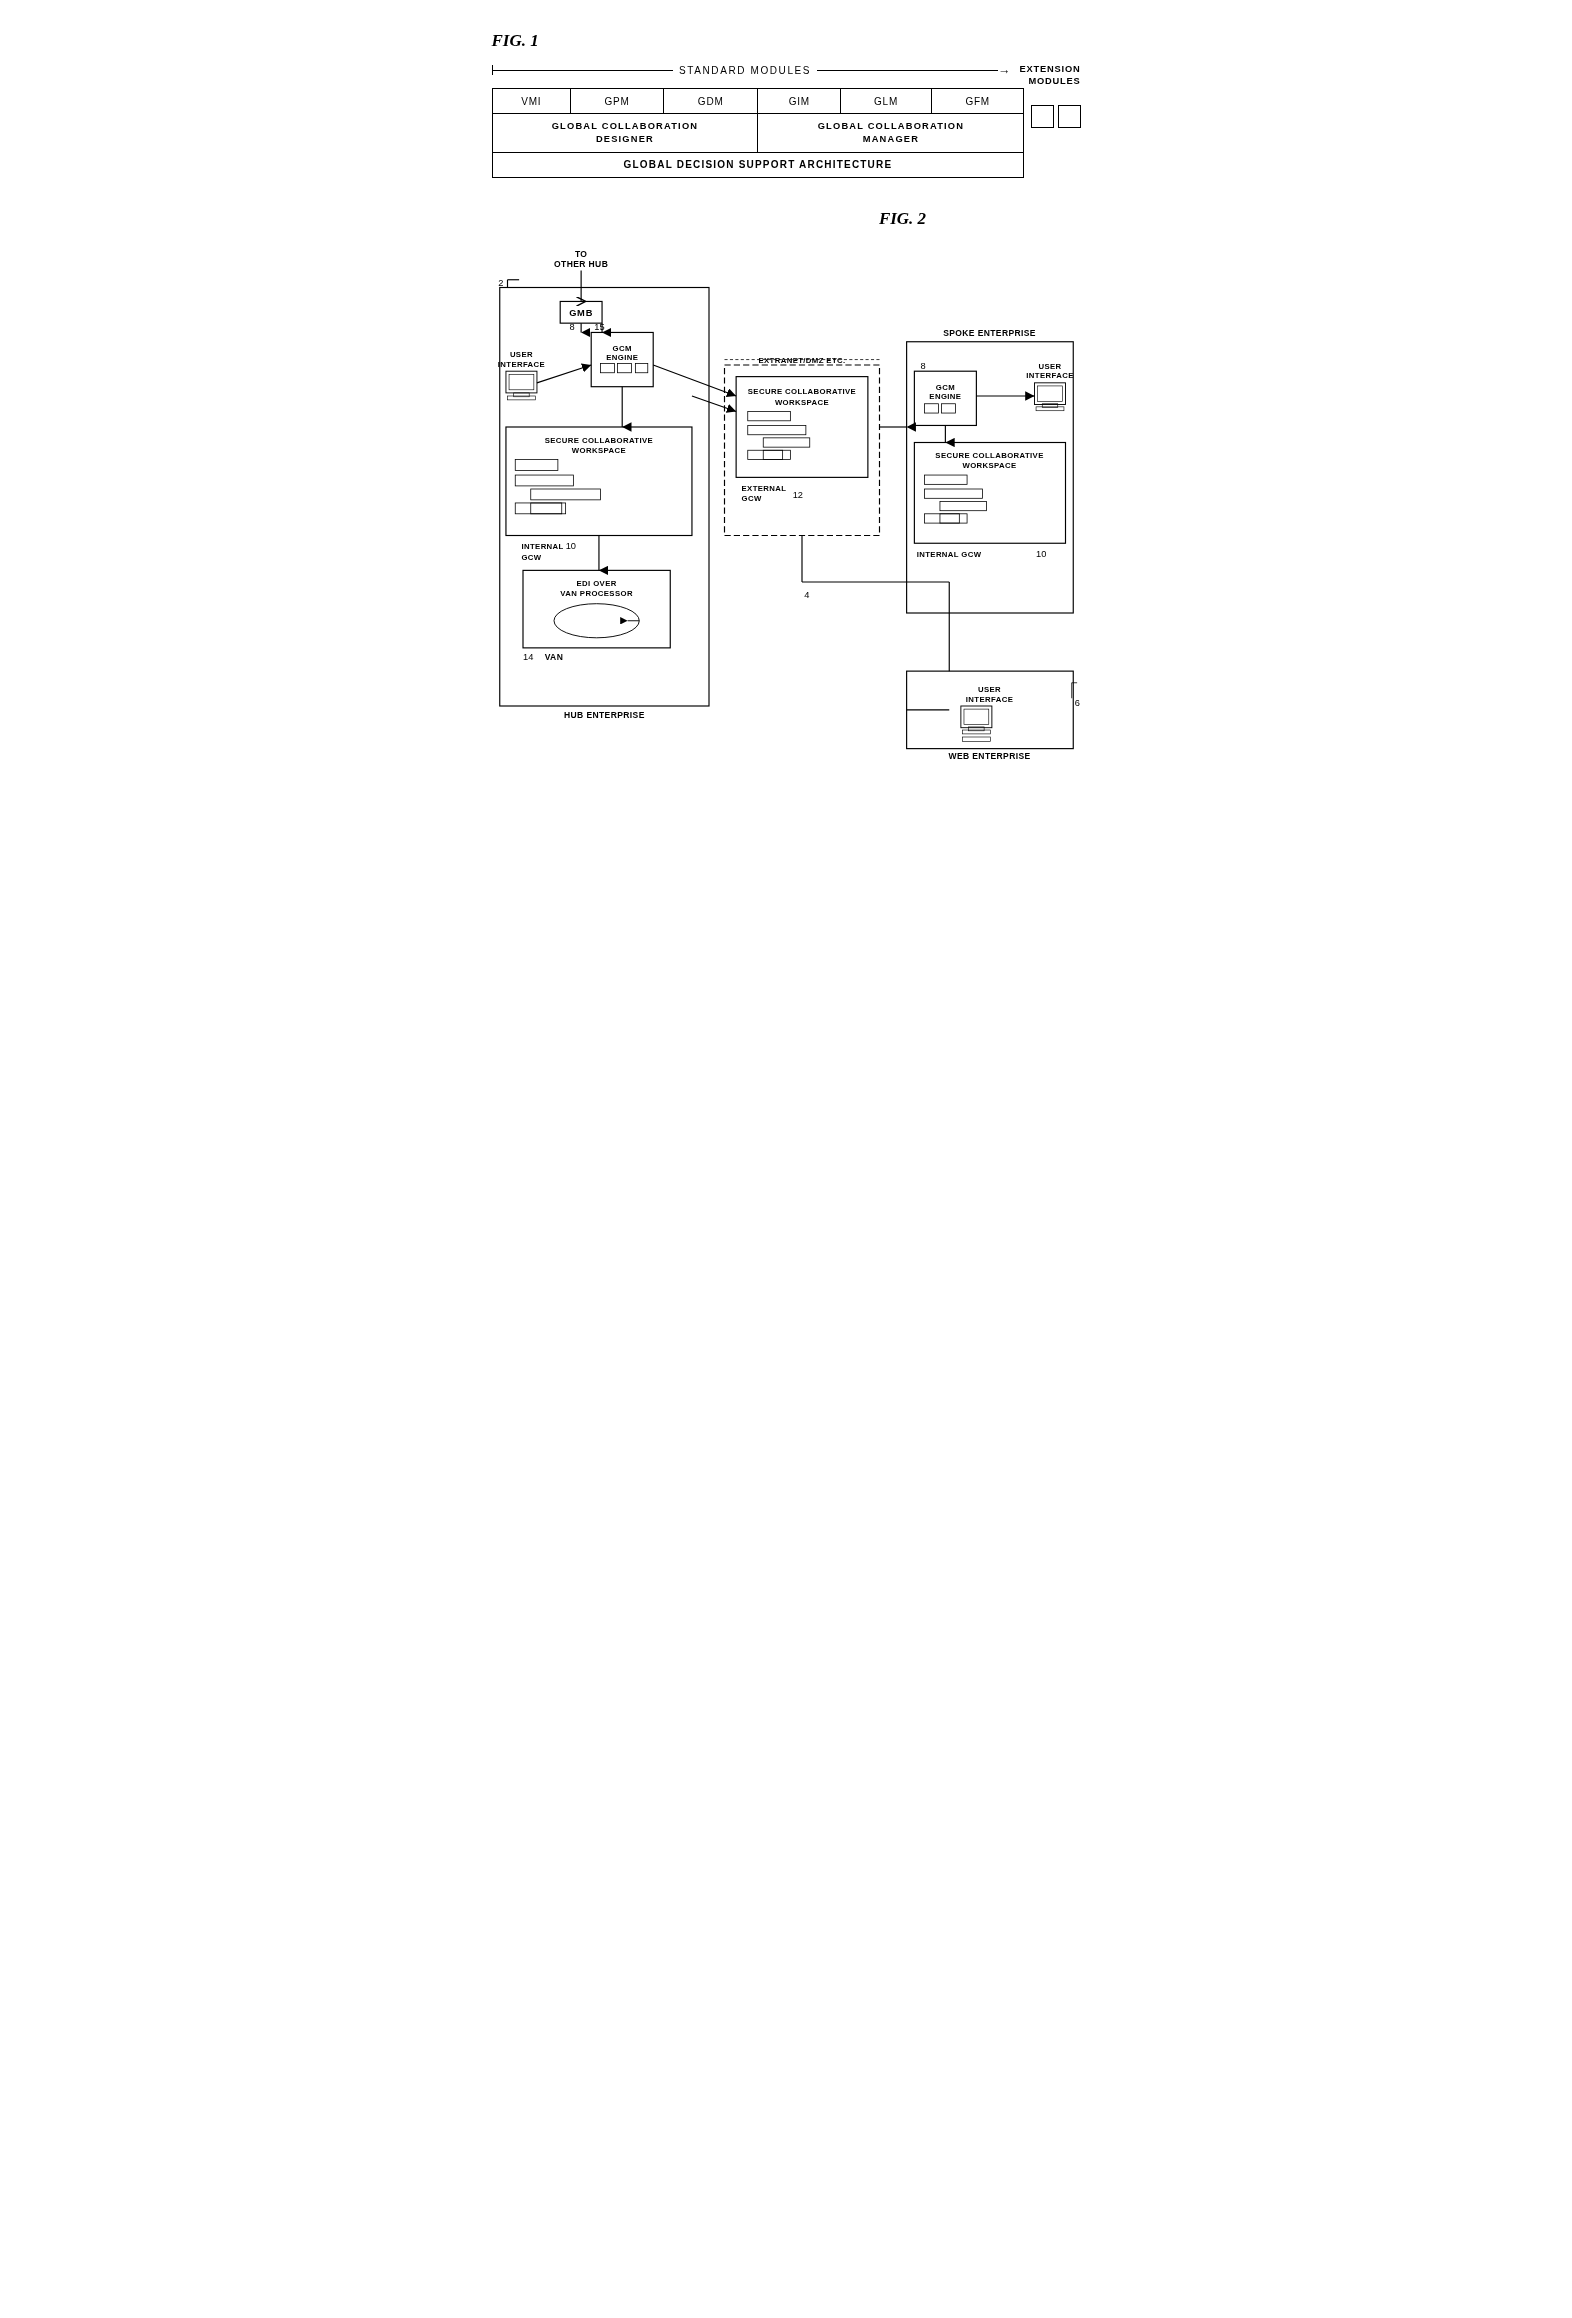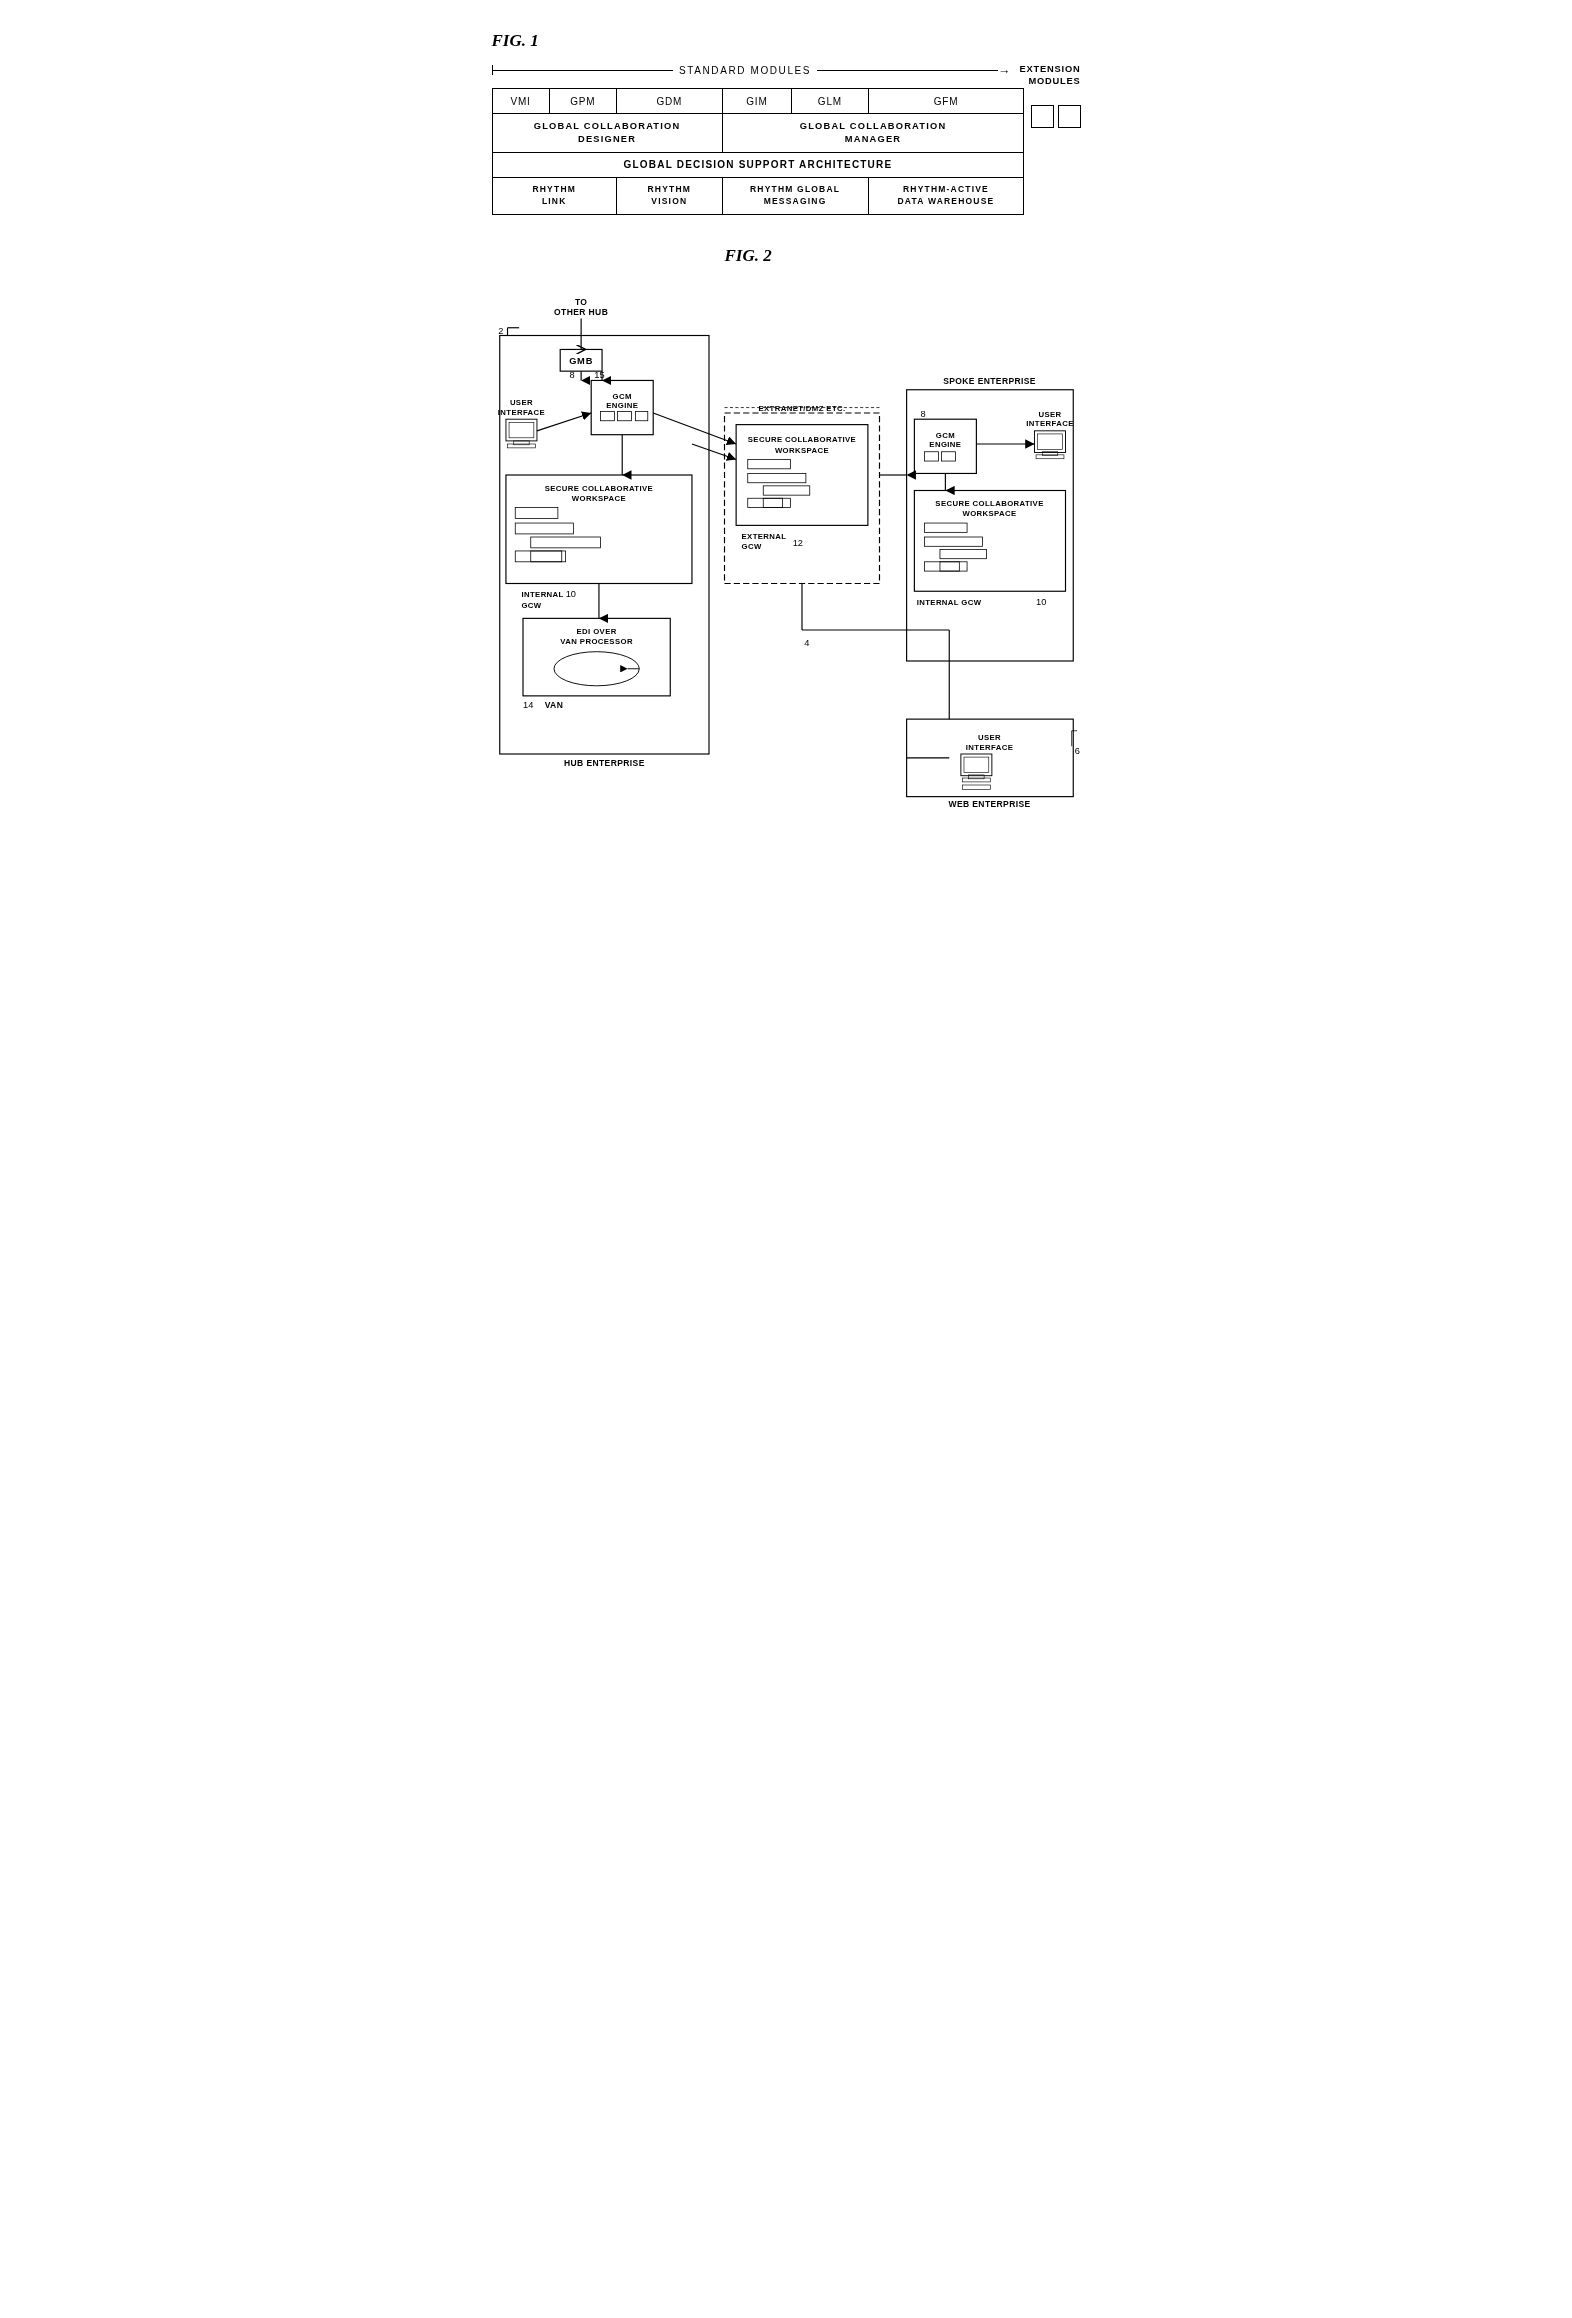--- a/index.html
+++ b/index.html
@@ -47,26 +47,26 @@
       letter-spacing: 1.2px;
     }
 
     
     .fig2-container {
       margin: 31px auto;
       width: 589px;
       position: relative;
     }
     .fig2-title {
-      text-align: left;
+      text-align: center;
       margin-left: 233px;
       font-style: italic;
       font-size: 17px;
       font-weight: bold;
-      margin-bottom: 23px;
+      margin-bottom: 12px;
     }
 
     svg text {
       font-family: Arial, sans-serif;
     }
   </style>
 </head>
 <body>
 
 <div class="fig1-container">
@@ -103,26 +103,20 @@
 
       <tr class="layer-row">
         <td colspan="3" style="font-size:9.3px; line-height:1.4;">GLOBAL COLLABORATION<br>DESIGNER</td>
         <td colspan="3" style="font-size:9.3px; line-height:1.4;">GLOBAL COLLABORATION<br>MANAGER</td>
       </tr>
 
       <tr class="layer-row">
         <td colspan="6">GLOBAL DECISION SUPPORT ARCHITECTURE</td>
       </tr>
 
-      <tr class="layer-row">
-        <td colspan="2" style="font-size:8.5px; line-height:1.4;">RHYTHM<br>LINK</td>
-        <td colspan="1" style="font-size:8.5px; line-height:1.4;">RHYTHM<br>VISION</td>
-        <td colspan="2" style="font-size:8.5px; line-height:1.4;">RHYTHM GLOBAL<br>MESSAGING</td>
-        <td colspan="1" style="font-size:8.5px; line-height:1.4;">RHYTHM-ACTIVE<br>DATA WAREHOUSE</td>
-      </tr>
     </tbody>
       </table>
 
     <div style="margin-left:6.2px; display:flex; flex-direction:column; align-items:center; margin-top:17px;">
       <div style="display:flex; gap:3.9px;">
         <div style="width:23px; height:23px; border:1.2px solid #000;"></div>
         <div style="width:23px; height:23px; border:1.2px solid #000;"></div>
       </div>
     </div>
   </div>

